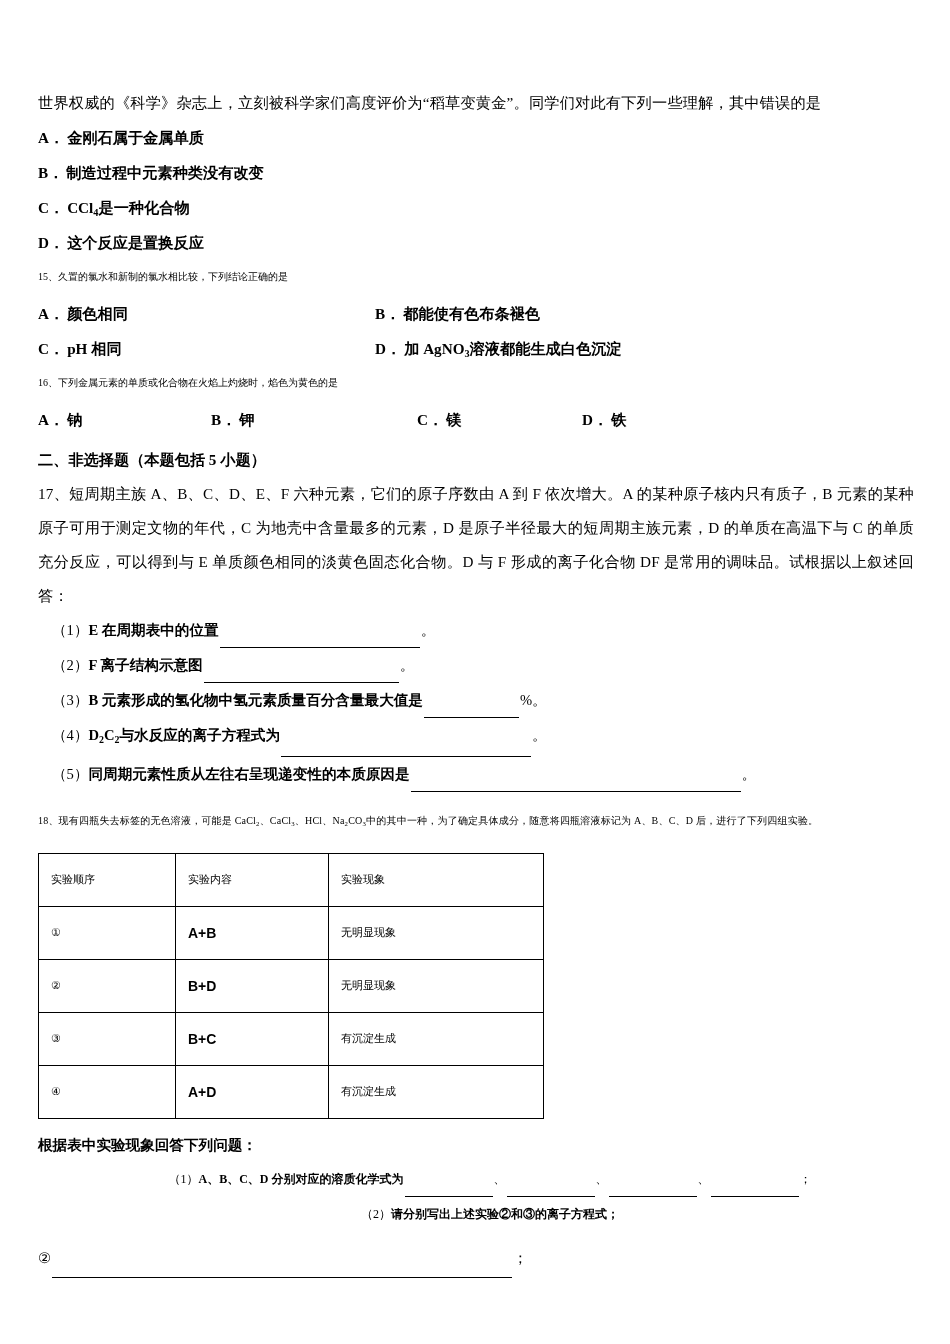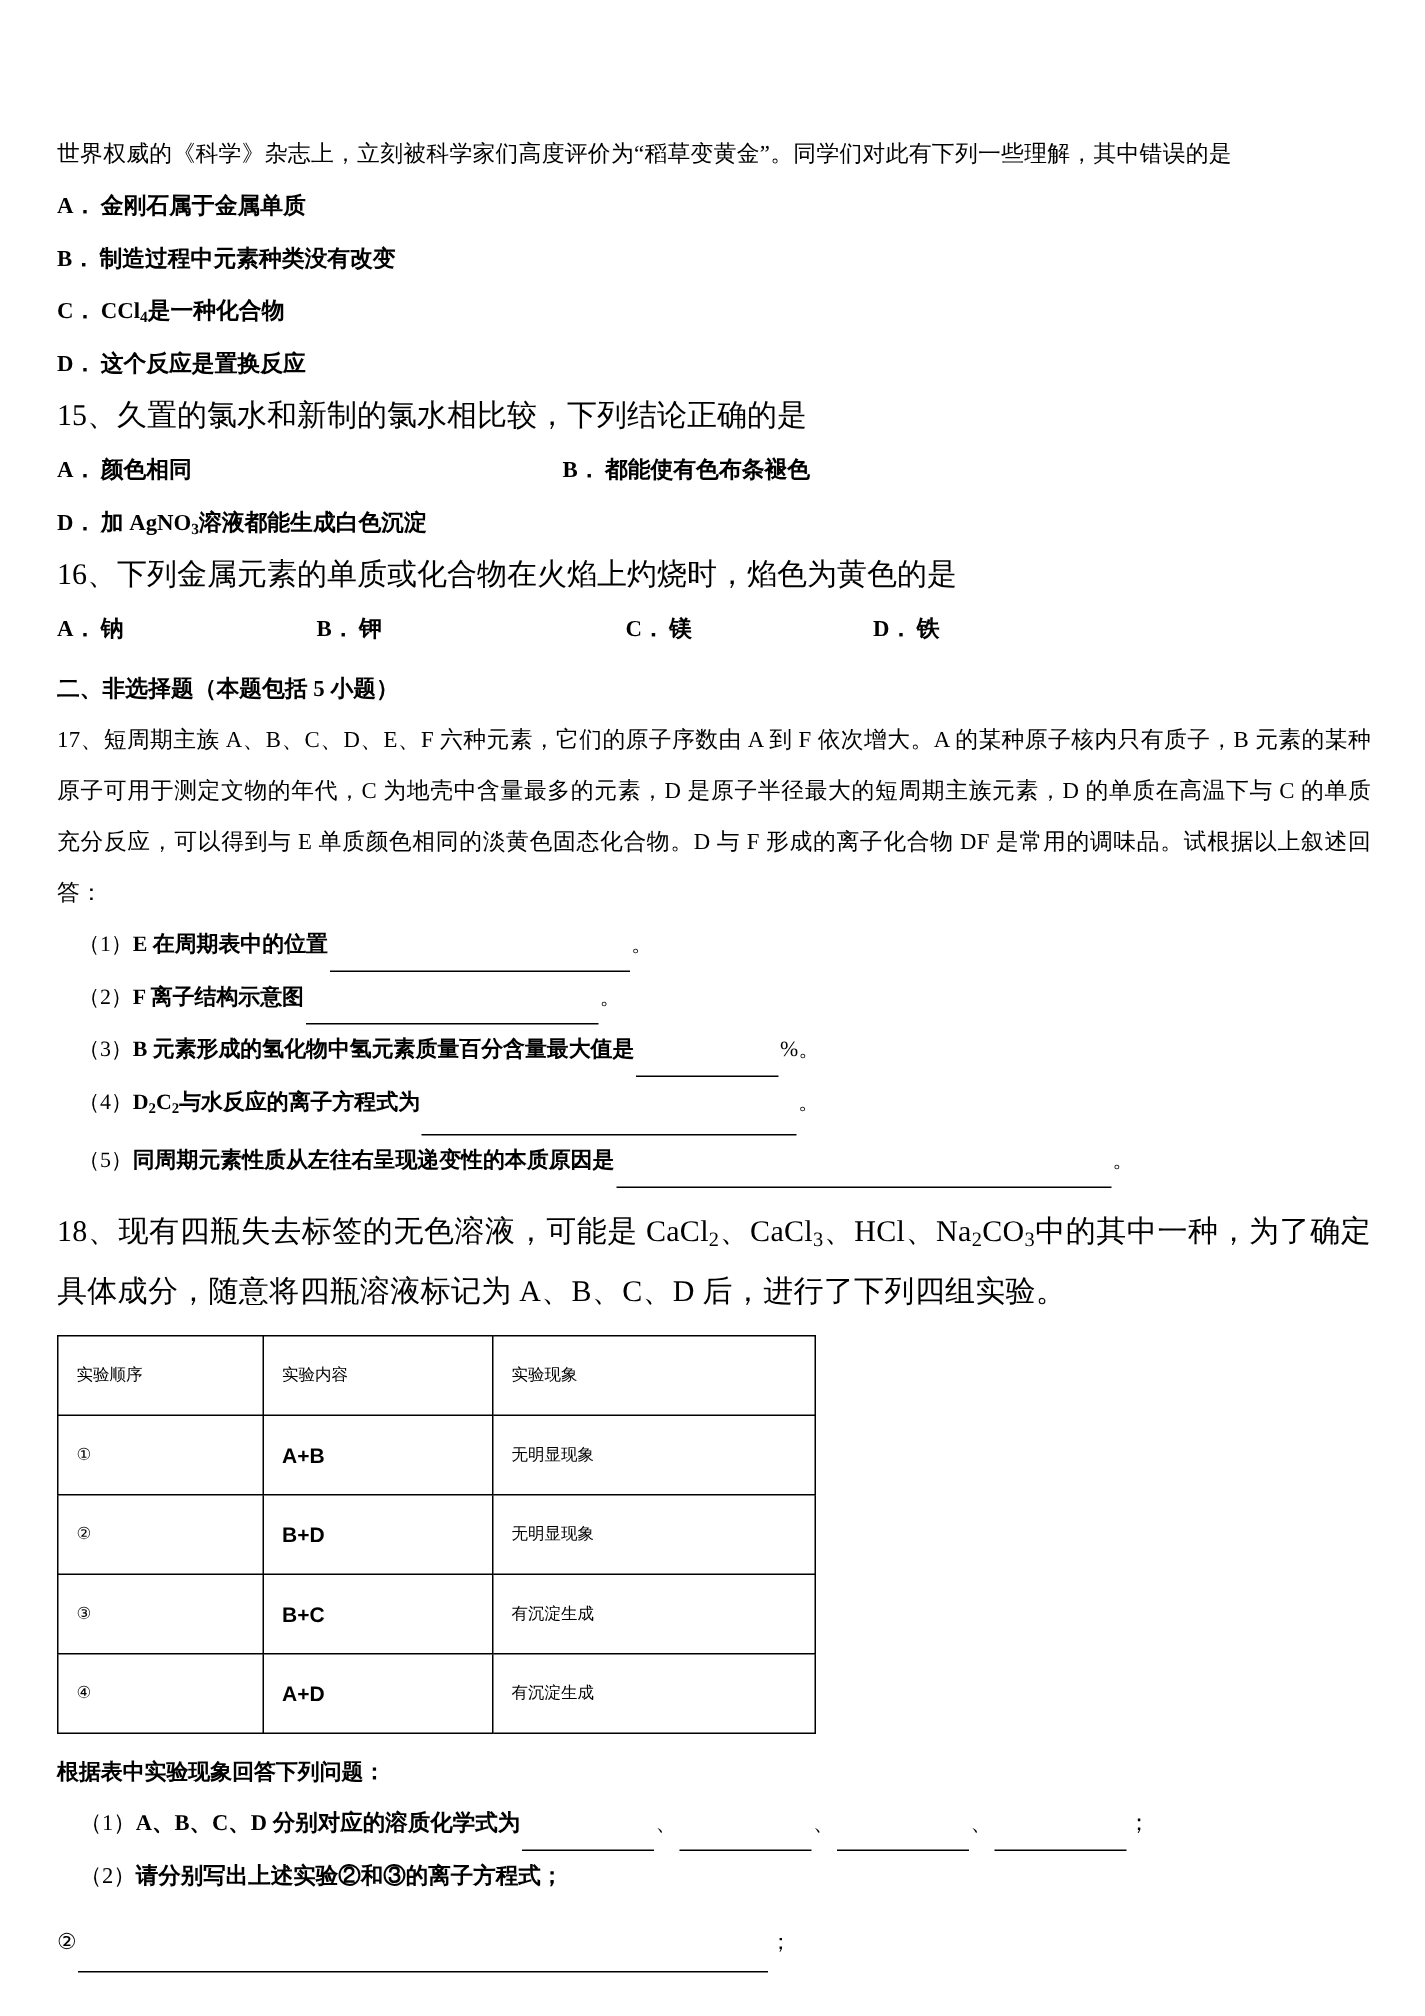--- a/index.html
+++ b/index.html
@@ -39,21 +39,21 @@
     letter-spacing: 0.2px;
     margin: 0;
     white-space: normal;
   }
   .stem {
     font-size: 15.2px;
     line-height: 34px;
     margin: 0 0 2px 0;
   }
   .qnum {
-    font-size: 20px;
+    font-size: 10px;
   }
   .opt-line {
     display: flex;
     font-size: 15.2px;
     line-height: 36px;
     height: 36px;
   }
   .opt {
     font-weight: bold;
     white-space: nowrap;
@@ -121,24 +121,25 @@
   .exp-table .hdr td { font-weight: normal; }
   .exp-table .mono-cell { font-weight: bold; font-family: "Liberation Sans", sans-serif; font-size: 14px; }
   .circnum { font-size: 15px; }
 
   .tail-line {
     font-size: 14.6px;
     line-height: 33px;
     margin: 0;
   }
   .tail-sub {
-    font-size: 15px;
+    font-size: 12px;
     line-height: 35px;
-    margin-left: 15px;
-    white-space: nowrap;
+    margin-left: 28px;
+    white-space: nowrap;
+    text-align: center;
   }
   .final-line {
     font-size: 14.6px;
     line-height: 40px;
     margin-top: 6px;
     white-space: nowrap;
   }
 </style>
 </head>
 <body>
@@ -163,20 +164,21 @@
       </div>
     </div>
 
     <p class="stem qnum">15、久置的氯水和新制的氯水相比较，下列结论正确的是</p>
     <div class="opt-block">
       <div class="opt-line c2">
         <span class="opt"><span class="lbl">A．</span><span>颜色相同</span></span>
         <span class="opt"><span class="lbl">B．</span><span>都能使有色布条褪色</span></span>
       </div>
       <div class="opt-line c2">
+        <span class="opt"><span class="lbl">C．</span><span>pH 相同</span></span>
         <span class="opt"><span class="lbl">D．</span><span>加 AgNO</span><sub>3</sub><span>溶液都能生成白色沉淀</span></span>
       </div>
     </div>
 
     <p class="stem qnum">16、下列金属元素的单质或化合物在火焰上灼烧时，焰色为黄色的是</p>
     <div class="opt-block">
       <div class="opt-line c4">
         <span class="opt"><span class="lbl">A．</span><span>钠</span></span>
         <span class="opt"><span class="lbl">B．</span><span>钾</span></span>
         <span class="opt"><span class="lbl">C．</span><span>镁</span></span>

